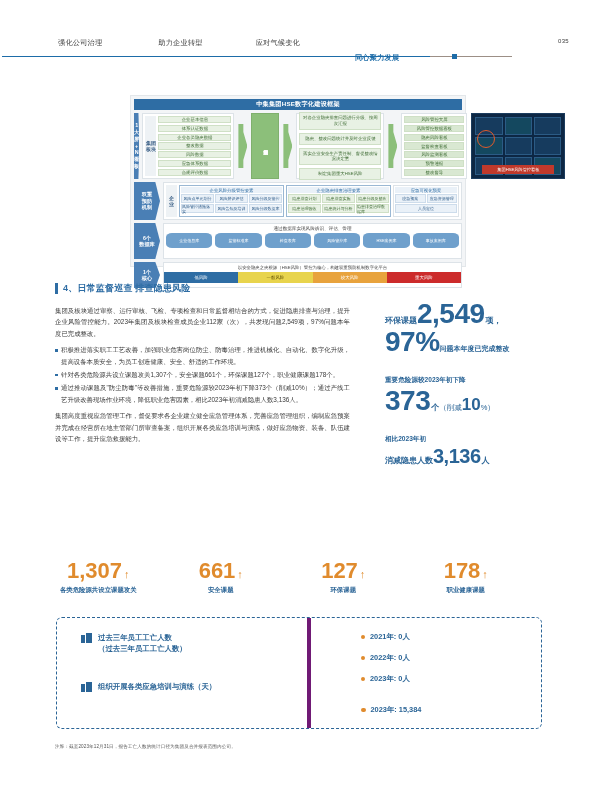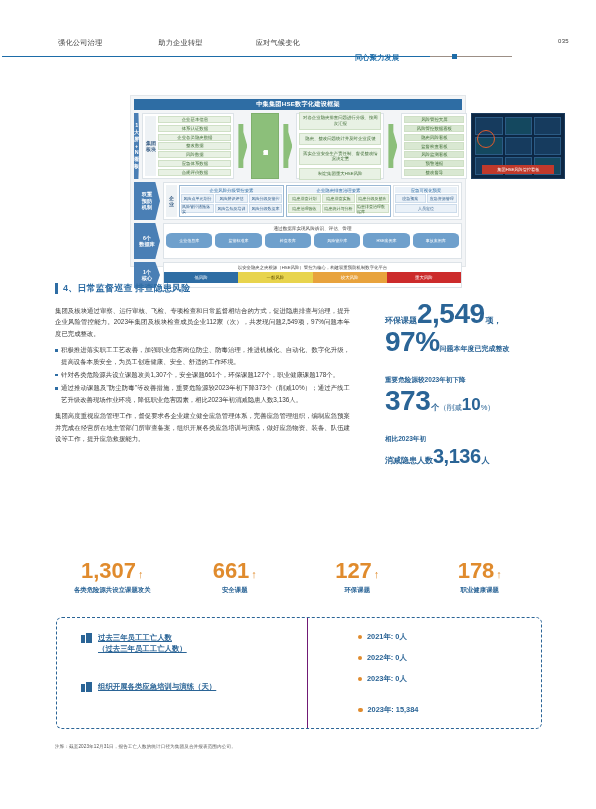--- a/index.html
+++ b/index.html
@@ -100,36 +100,36 @@
   .stat-line{display:flex;align-items:baseline;flex-wrap:wrap;}
   .stat-pre{font-size:8px;font-weight:bold;color:#2a6496;}
   .stat-num{font-size:28px;font-weight:bold;color:#2a6496;letter-spacing:-.5px;line-height:1;}
   .stat-num.sm{font-size:20px;}
   .stat-unit{font-size:8px;font-weight:bold;color:#2a6496;margin-left:1px;}
   .stat-suffix{font-size:7px;font-weight:bold;color:#2a6496;}
   .stat-paren{font-size:7.5px;font-weight:normal;color:#2a6496;}
   .stat-inline{font-size:17px;font-weight:bold;color:#2a6496;}
 
   
-  .kpis{position:absolute;left:51px;top:560px;width:490px;display:flex;}
+  .kpis{position:absolute;left:37px;top:560px;width:490px;display:flex;}
   .kpi{flex:1;text-align:center;}
   .kpi-num{font-size:22px;font-weight:bold;color:#e08b2d;line-height:1;display:inline-block;}
   .kpi-arrow{font-size:11px;color:#e08b2d;margin-left:2px;}
   .kpi-label{font-size:6.4px;color:#2a6496;font-weight:bold;margin-top:4px;}
 
   
   .card{position:absolute;left:56px;top:617px;width:486px;height:112px;
     border:1px dashed #2a6496;border-radius:6px;box-sizing:border-box;display:flex;}
   .card-left{width:250px;padding:14px 0 0 24px;box-sizing:border-box;}
-  .card-right{flex:1;border-left:1px solid #701a75;padding:14px 0 0 50px;box-sizing:border-box;}
+  .card-right{flex:1;border-left:4px solid #701a75;padding:14px 0 0 50px;box-sizing:border-box;}
   .card-item{display:flex;gap:6px;margin-bottom:26px;}
   .ci-icon{width:11px;height:10px;flex:none;margin-top:1px;position:relative;}
   .ci-icon:before{content:"";position:absolute;left:0;top:2px;width:4px;height:8px;background:#2a6496;}
   .ci-icon:after{content:"";position:absolute;left:5px;top:0;width:6px;height:10px;background:#2a6496;}
-  .ci-text{font-size:7.4px;color:#2a6496;font-weight:bold;line-height:1.55;text-decoration:underline;}
+  .ci-text{font-size:7.4px;color:#2a6496;font-weight:bold;line-height:1.55;}
   .val-row{display:flex;align-items:center;gap:5px;margin-bottom:11px;}
   .val-dot{width:4px;height:4px;background:#e08b2d;border-radius:50%;flex:none;}
   .val-dot.big{width:4.5px;height:4.5px;}
   .val-text{font-size:7.4px;color:#2a6496;font-weight:bold;}
   .val-row.spaced{margin-top:21px;}
 
   
   .footnote{position:absolute;left:55px;top:744px;width:450px;font-size:4.6px;
     color:#555;letter-spacing:.1px;}
 </style>

